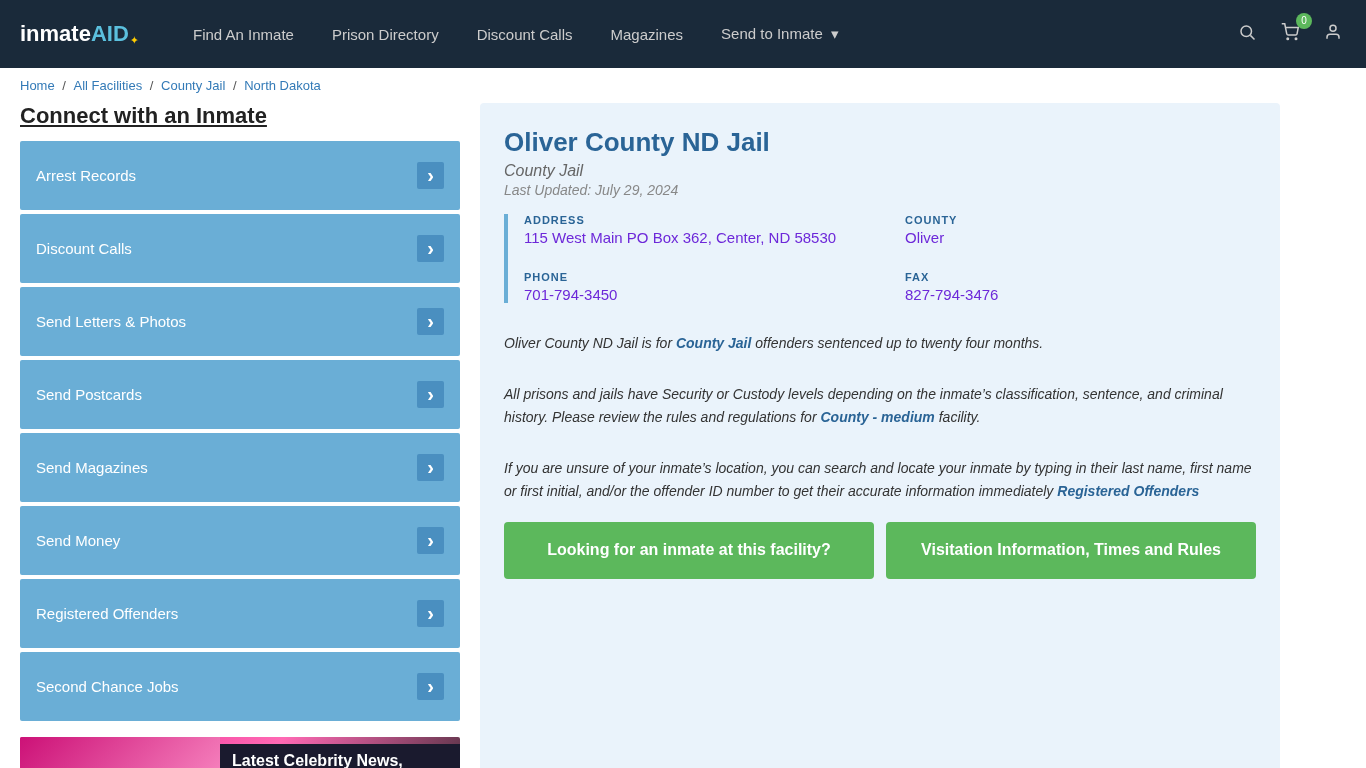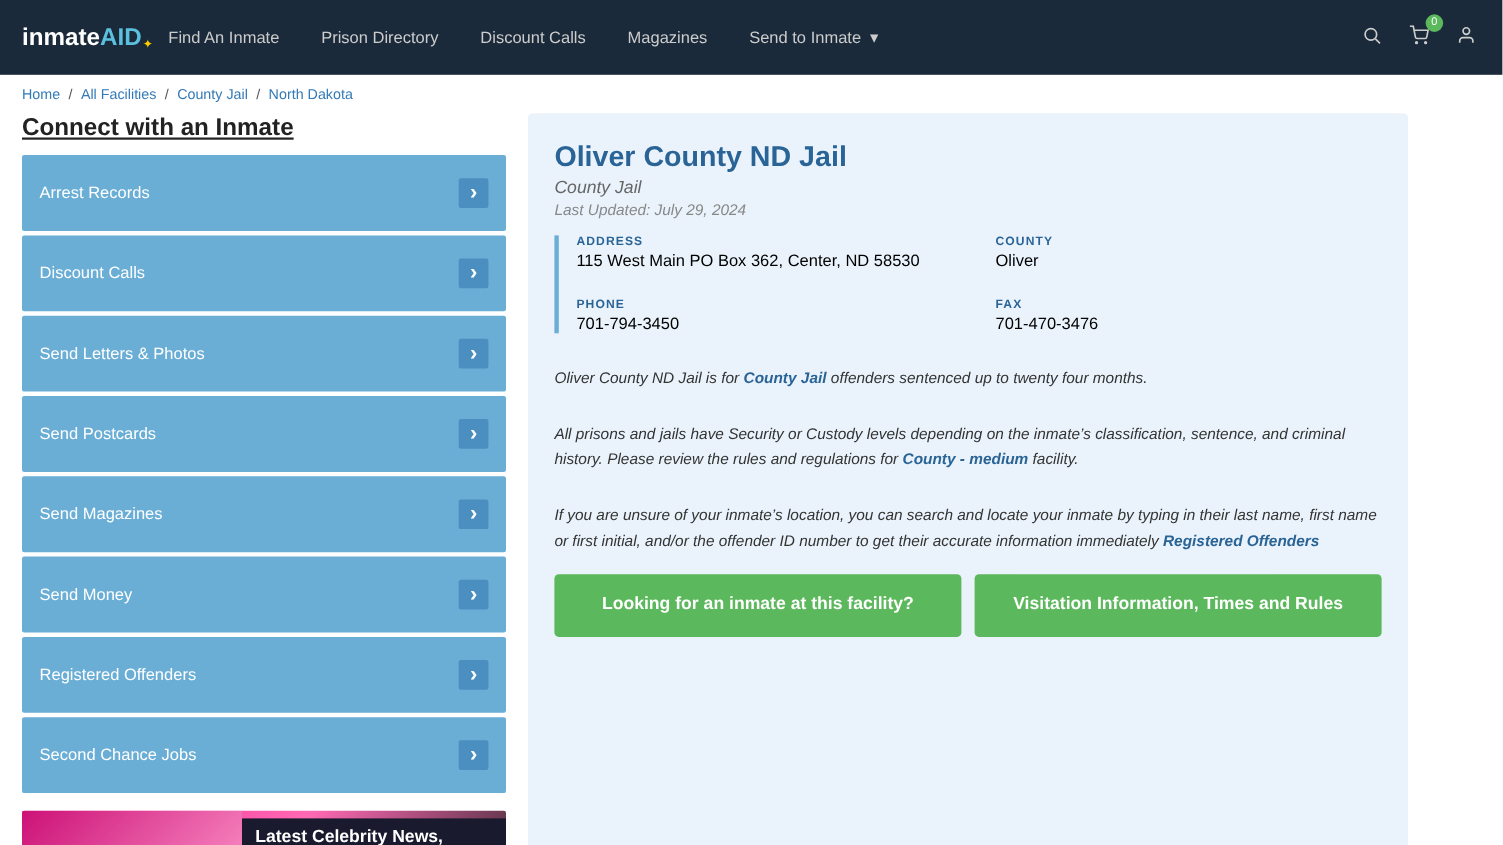--- a/index.html
+++ b/index.html
@@ -10,20 +10,21 @@
       background: #1a2a3a;
       color: #fff;
       display: flex;
       align-items: center;
       padding: 0 20px;
       height: 68px;
     }
     .logo {
       display: flex;
       align-items: flex-end;
+      margin-right: 40px;
     }
     nav { display: flex; align-items: center; flex: 1; gap: 10px; }
     nav a {
       color: #ccc;
       text-decoration: none;
       font-size: 15px;
       padding: 8px 14px;
       cursor: pointer;
       white-space: nowrap;
     }
@@ -184,21 +185,21 @@
     .info-label {
       font-size: 11px;
       font-weight: bold;
       color: #2a6496;
       letter-spacing: 1px;
       text-transform: uppercase;
       margin-bottom: 3px;
     }
     .info-value {
       font-size: 15px;
-      color: #000000;
+      color: #6d28d9;
     }
     .detail-desc {
       font-size: 14px;
       color: #333;
       line-height: 1.6;
       margin-bottom: 12px;
       font-style: italic;
       margin-top: 29px;
     }
     .detail-desc a, .detail-link {
@@ -343,21 +344,21 @@
       <div>
         <div class="info-label">COUNTY</div>
         <div class="info-value">Oliver</div>
       </div>
       <div>
         <div class="info-label">PHONE</div>
         <div class="info-value">701-794-3450</div>
       </div>
       <div>
         <div class="info-label">FAX</div>
-        <div class="info-value">701-470-3476</div>
+        <div class="info-value">827-794-3476</div>
       </div>
     </div>
 
     <p class="detail-desc">
       <span>Oliver County ND Jail is for </span><a href="#">County Jail</a><span> offenders sentenced up to twenty four months.</span>
     </p>
     <p class="detail-desc">
       <span>All prisons and jails have Security or Custody levels depending on the inmate’s classification, sentence, and criminal history. Please review the rules and regulations for </span><a href="#">County - medium</a><span> facility.</span>
     </p>
     <p class="detail-desc">

